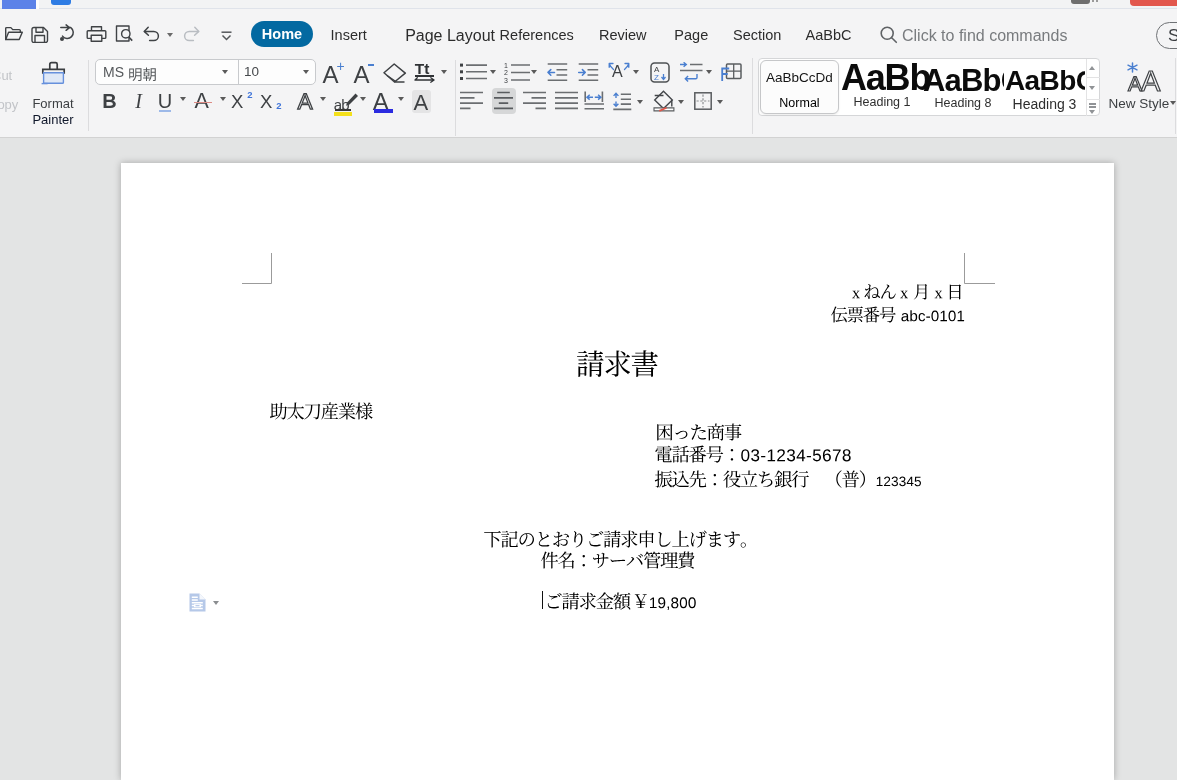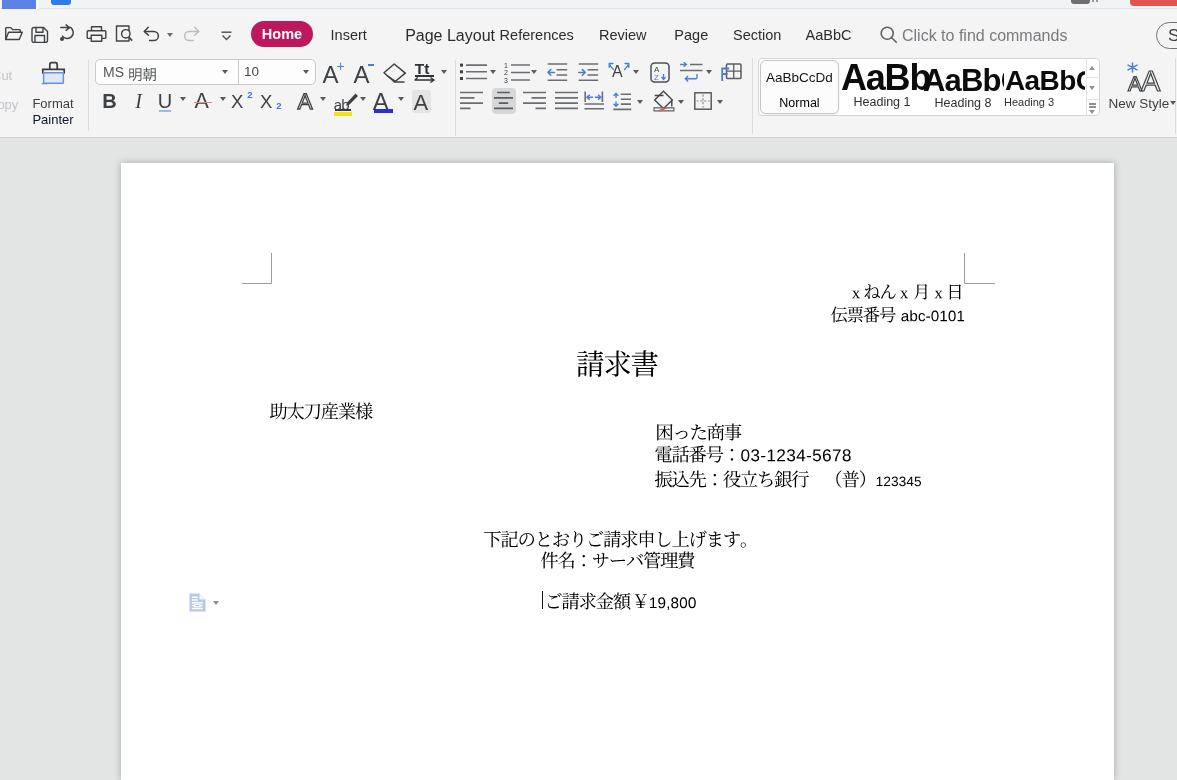--- a/index.html
+++ b/index.html
@@ -48,21 +48,21 @@
 <div class="tri" style="left:166.5px;top:24px;border-top-color:#6a6a6a"></div>
 <svg class="abs" style="left:182px;top:16.5px" width="19" height="16" viewBox="0 0 19 16" fill="none" stroke="#b9bdc2" stroke-width="1.5" stroke-linecap="round" stroke-linejoin="round">
  <path d="M12.8 1.2 L16.8 5.4 L12.6 9.2"></path>
  <path d="M16.4 5.4 h-9.2 a4.6 4.6 0 0 0 0 9.2 h4.2"></path>
     </svg>
 <svg class="abs" style="left:220px;top:22px" width="13" height="10" viewBox="0 0 13 10" fill="none" stroke="#54575a" stroke-width="1.5">
  <path d="M1.5 1.2 h10"></path>
       <path d="M2.5 4.5 l4 4 l4-4" fill="none"></path>
     </svg>
 </div>
-<div class="abs" style="left:251px;top:21px;width:62px;height:26px;background:#be185d;border-radius:13px;color:#fff;font-weight:bold;font-size:14.5px;text-align:center;line-height:26px">Home</div>
+<div class="abs" style="left:251px;top:21px;width:62px;height:26px;background:#0369a1;border-radius:13px;color:#fff;font-weight:bold;font-size:14.5px;text-align:center;line-height:26px">Home</div>
 <div class="abs" style="left:288.7px;top:27px;width:120px;text-align:center;font-size:14.5px;color:#2c2c2c">Insert</div>
 <div class="abs" style="left:375px;top:27px;width:120px;text-align:right;font-size:16px;color:#2c2c2c">Page Layout</div>
 <div class="abs" style="left:476.70000000000005px;top:27px;width:120px;text-align:center;font-size:14.5px;color:#2c2c2c">References</div>
 <div class="abs" style="left:562.8px;top:27px;width:120px;text-align:center;font-size:14.5px;color:#2c2c2c">Review</div>
 <div class="abs" style="left:631.3px;top:27px;width:120px;text-align:center;font-size:14.5px;color:#2c2c2c">Page</div>
 <div class="abs" style="left:697.2px;top:27px;width:120px;text-align:center;font-size:14.5px;color:#2c2c2c">Section</div>
 <div class="abs" style="left:768.5px;top:27px;width:120px;text-align:center;font-size:14.5px;color:#2c2c2c">AaBbC</div>
 <svg class="abs" style="left:879px;top:25px" width="20" height="20" viewBox="0 0 20 20" fill="none" stroke="#5f6265" stroke-width="1.6">
     <circle cx="8.2" cy="8.2" r="6"></circle>
     <path d="M12.7 12.7 l4.6 4.6" stroke-linecap="round"></path>
@@ -222,21 +222,21 @@
 <div class="abs" style="left:760px;top:95.5px;width:79px;text-align:center;font-size:12.5px;color:#000000">Normal</div>
 <div class="abs" style="left:841px;top:60.4px;width:82px;text-align:center;font-size:36px;line-height:1;font-weight:bold;color:#0c0c0c;letter-spacing:-1.2px">AaBb</div>
 <div class="abs" style="left:841px;top:95px;width:82px;text-align:center;font-size:12.5px;color:#2e2e2e">Heading 1</div>
 <div class="abs" style="left:922px;top:58px;width:82px;height:42px;overflow:hidden">
     <div style="position:absolute;left:0;top:6.9px;width:95px;text-align:left;padding-left:1px;font-size:31px;line-height:1;font-weight:bold;color:#0c0c0c;letter-spacing:-0.8px">AaBbC(</div>
   </div>
 <div class="abs" style="left:922px;top:95.5px;width:82px;text-align:center;font-size:12.5px;color:#2e2e2e">Heading 8</div>
 <div class="abs" style="left:1004px;top:58px;width:81px;height:42px;overflow:hidden">
     <div style="position:absolute;left:0;top:9.4px;width:95px;text-align:left;padding-left:1px;font-size:28px;line-height:1;font-weight:bold;color:#0c0c0c;letter-spacing:-0.6px">AaBbC(</div>
   </div>
-<div class="abs" style="left:1004px;top:95.5px;width:81px;text-align:left;font-size:11px;color:#2e2e2e">Heading 3</div>
+<div class="abs" style="left:1004px;top:95.5px;width:81px;text-align:center;font-size:14px;color:#2e2e2e">Heading 3</div>
 <div class="abs" style="left:1085.5px;top:58.5px;width:14px;height:57px;border-left:1px solid #e3e3e4"></div>
 <div class="abs" style="left:1086px;top:77px;width:13.5px;height:1px;background:#e3e3e4"></div>
 <div class="abs" style="left:1086px;top:98.5px;width:13.5px;height:1px;background:#e3e3e4"></div>
 <div class="tri" style="left:1089px;top:65.5px;transform:rotate(180deg);border-top-color:#909396"></div>
 <div class="tri" style="left:1089px;top:86px;border-top-color:#909396"></div>
 <div class="abs" style="left:1089px;top:103px;width:7px;height:1.6px;background:#909396"></div>
 <div class="abs" style="left:1089px;top:106px;width:7px;height:1.6px;background:#909396"></div>
 <div class="tri" style="left:1089px;top:109.5px;border-top-color:#909396"></div>
 <svg class="abs" style="left:1124px;top:62px" width="42" height="31" viewBox="0 0 42 31" fill="none">
  <path transform="translate(4,29)" d="M12.0 0.0 10.3 -4.2H3.7L2.1 0.0H0.0L5.9 -14.4H8.2L14.0 0.0ZM7.0 -13.0 6.9 -12.7Q6.7 -11.8 6.2 -10.5L4.3 -5.8H9.7L7.9 -10.5Q7.6 -11.2 7.3 -12.1Z" stroke="#3e4144" stroke-width="1.2"></path>

